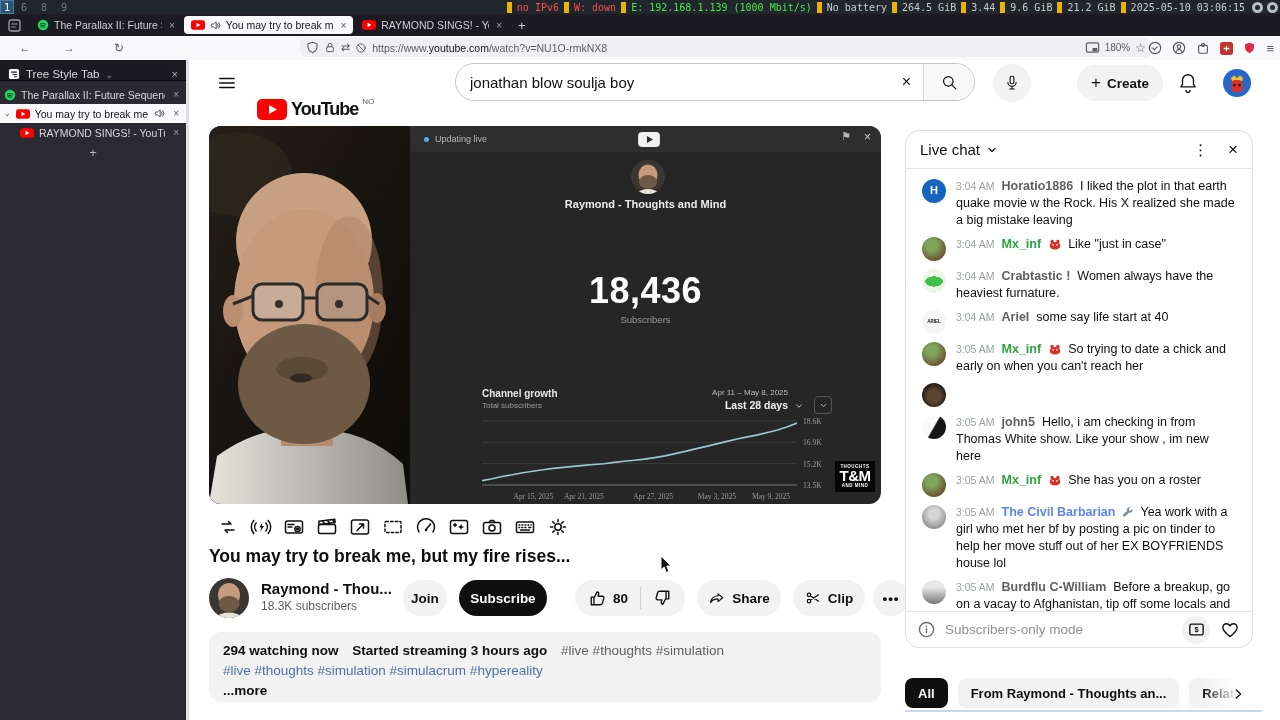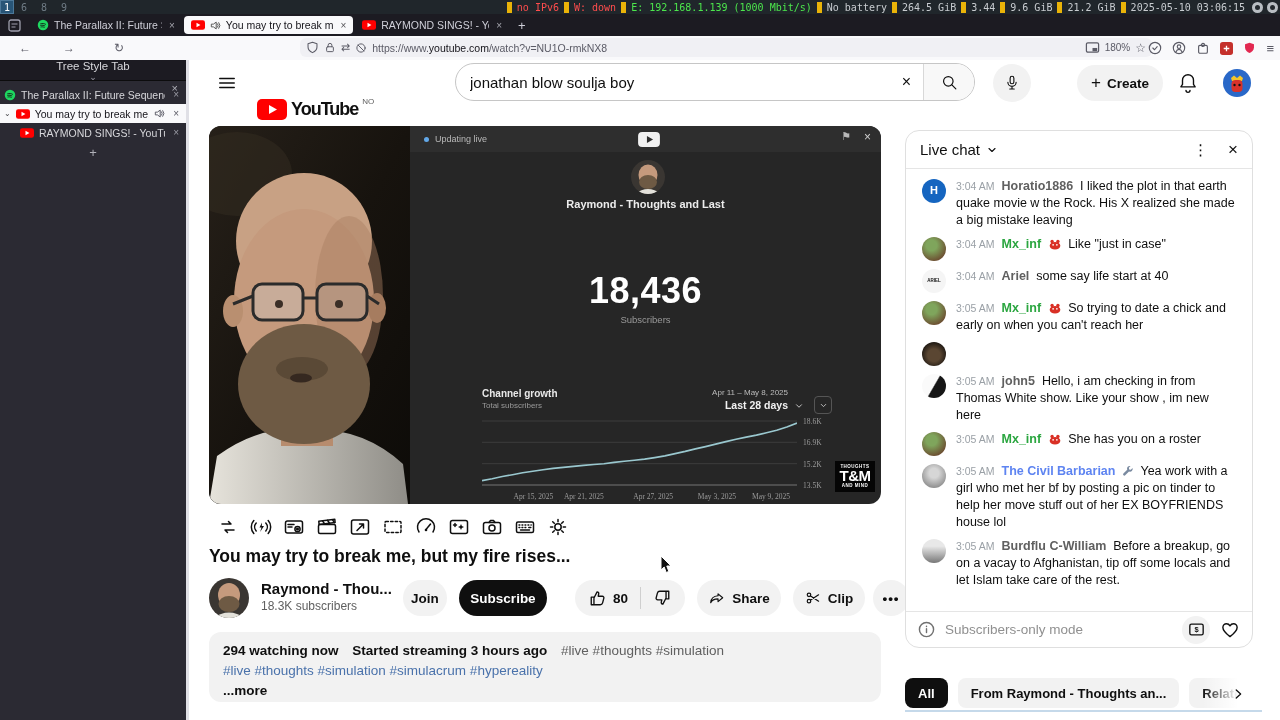--- a/index.html
+++ b/index.html
@@ -22,21 +22,21 @@
   .fftab .ttl{white-space:nowrap;overflow:hidden;max-width:108px;}
   .tclose{font-size:10px;opacity:.75;margin-left:2px;}
   
   #navbar{left:0;top:36px;width:1280px;height:24px;background:#f9f9fb;border-bottom:1px solid #d7d7db;display:flex;align-items:center;color:#5b5b66;}
   .navic{width:22px;text-align:center;font-size:12px;}
   #urlbar{position:absolute;left:300px;top:2px;width:852px;height:19px;background:#f0f0f4;border-radius:6px;display:flex;align-items:center;font-size:10.5px;color:#5b5b66;padding:0 6px;box-sizing:border-box;gap:5px;}
   #urlbar .dom{color:#15141a;}
   .uspacer{flex:1;}
   
   #sidebar{left:0;top:60px;width:186px;height:660px;background:#2b2a33;color:#d7d7db;font-size:11px;}
-  #tstheader{height:20px;display:flex;align-items:center;padding:0 8px;gap:0;background:#1c1b22;border-bottom:1px solid #0c0c0d;flex-direction:column;}
+  #tstheader{height:20px;display:flex;align-items:flex-end;padding:0 8px;gap:6px;background:#1c1b22;border-bottom:1px solid #0c0c0d;}
   .tstrow{height:19px;display:flex;align-items:center;gap:5px;padding:0 4px;}
   .tstrow.active{background:#f9f9fb;color:#15141a;}
   .tstrow .lbl{white-space:nowrap;overflow:hidden;flex:1;font-size:10.5px;}
   .tstx{color:#9b9ba5;font-size:10px;padding:0 3px;}
   .tstrow.active .tstx{color:#5b5b66;}
   #splitter{left:186px;top:60px;width:3px;height:660px;background:#e0e0e6;}
   
   #content{left:189px;top:60px;width:1091px;height:660px;background:#fff;}
   .pill{border-radius:18px;background:#f2f2f2;display:flex;align-items:center;justify-content:center;font-size:13.5px;font-weight:600;color:#0f0f0f;}
   #searchbox{position:absolute;left:266px;top:3px;width:520px;height:38px;border:1px solid #c6c6c6;border-radius:20px;display:flex;align-items:center;box-sizing:border-box;overflow:hidden;}
@@ -341,21 +341,21 @@
                 <circle cx="17" cy="17" r="17"></circle>
               </clipPath>
             </defs>
           <g clip-path="url(#cav)">
               <rect width="34" height="34" fill="#3a3632"></rect>
               <ellipse cx="17" cy="15" rx="9.5" ry="10.5" fill="#c59a7d"></ellipse>
               <ellipse cx="17" cy="22" rx="9" ry="7" fill="#6e5a44"></ellipse>
               <path d="M4 34 Q17 24 30 34 Z" fill="#e3e1da"></path>
             </g>
         </svg>
-        <div style="position:absolute;left:0;top:46px;width:471px;text-align:center;font-size:11px;font-weight:700;color:#ececec;">Raymond - Thoughts and Last</div>
+        <div style="position:absolute;left:0;top:46px;width:471px;text-align:center;font-size:11px;font-weight:700;color:#ececec;">Raymond - Thoughts and Mind</div>
         <div style="position:absolute;left:0;top:118px;width:471px;text-align:center;font-size:36px;font-weight:700;color:#fff;letter-spacing:.5px;">18,436</div>
         <div style="position:absolute;left:0;top:162px;width:471px;text-align:center;font-size:9.5px;color:#9a9a9a;">Subscribers</div>
 
         <div style="position:absolute;left:70px;top:236px;width:392px;height:112px;">
           <div style="position:absolute;left:2px;top:0;font-size:10px;font-weight:700;color:#e8e8e8;">Channel growth</div>
           <div style="position:absolute;left:2px;top:13px;font-size:8px;color:#9a9a9a;">Total subscribers</div>
           <div style="position:absolute;right:84px;top:0;font-size:8px;color:#bbb;">Apr 11 – May 8, 2025</div>
           <div style="position:absolute;right:84px;top:11px;font-size:10.5px;font-weight:700;color:#f1f1f1;">
             <span>Last 28 days</span>
           </div>
@@ -549,20 +549,24 @@
             <span class="cavatar" style="background: radial-gradient(circle at 40% 35%, rgb(127, 165, 92) 25%, rgb(107, 74, 47) 78%);"></span>
             <div class="mbody"><span class="mtime">3:04 AM</span><span class="mauthor" style="color: rgb(43, 166, 64);">Mx_inf</span><span class="mbadge"><svg width="14" height="12" viewBox="0 0 16 14">
                   <circle cx="4.6" cy="4" r="2" fill="#d93025"></circle>
                   <circle cx="11.4" cy="4" r="2" fill="#d93025"></circle>
                   <ellipse cx="8" cy="9" rx="6.2" ry="4.4" fill="#d93025"></ellipse>
                   <circle cx="5.8" cy="8" r="1" fill="#fff"></circle>
                   <circle cx="10.2" cy="8" r="1" fill="#fff"></circle>
                 </svg></span><span class="mtext">Like "just in case"</span></div>
           </div>
           <div class="msg">
+            <span class="cavatar" style="background: radial-gradient(62% 36% at 50% 52%, rgb(63, 194, 76) 58%, rgb(238, 246, 234) 60%);"></span>
+            <div class="mbody"><span class="mtime">3:04 AM</span><span class="mauthor">Crabtastic !</span><span class="mtext">Women always have the heaviest furnature.</span></div>
+          </div>
+          <div class="msg">
             <span class="cavatar" style="background: rgb(245, 245, 245); color: rgb(17, 17, 17); font-size: 4.5px;">ARIEL</span>
             <div class="mbody"><span class="mtime">3:04 AM</span><span class="mauthor">Ariel</span><span class="mtext">some say life start at 40</span></div>
           </div>
           <div class="msg">
             <span class="cavatar" style="background: radial-gradient(circle at 40% 35%, rgb(127, 165, 92) 25%, rgb(107, 74, 47) 78%);"></span>
             <div class="mbody"><span class="mtime">3:05 AM</span><span class="mauthor" style="color: rgb(43, 166, 64);">Mx_inf</span><span class="mbadge"><svg width="14" height="12" viewBox="0 0 16 14">
                   <circle cx="4.6" cy="4" r="2" fill="#d93025"></circle>
                   <circle cx="11.4" cy="4" r="2" fill="#d93025"></circle>
                   <ellipse cx="8" cy="9" rx="6.2" ry="4.4" fill="#d93025"></ellipse>
                   <circle cx="5.8" cy="8" r="1" fill="#fff"></circle>

